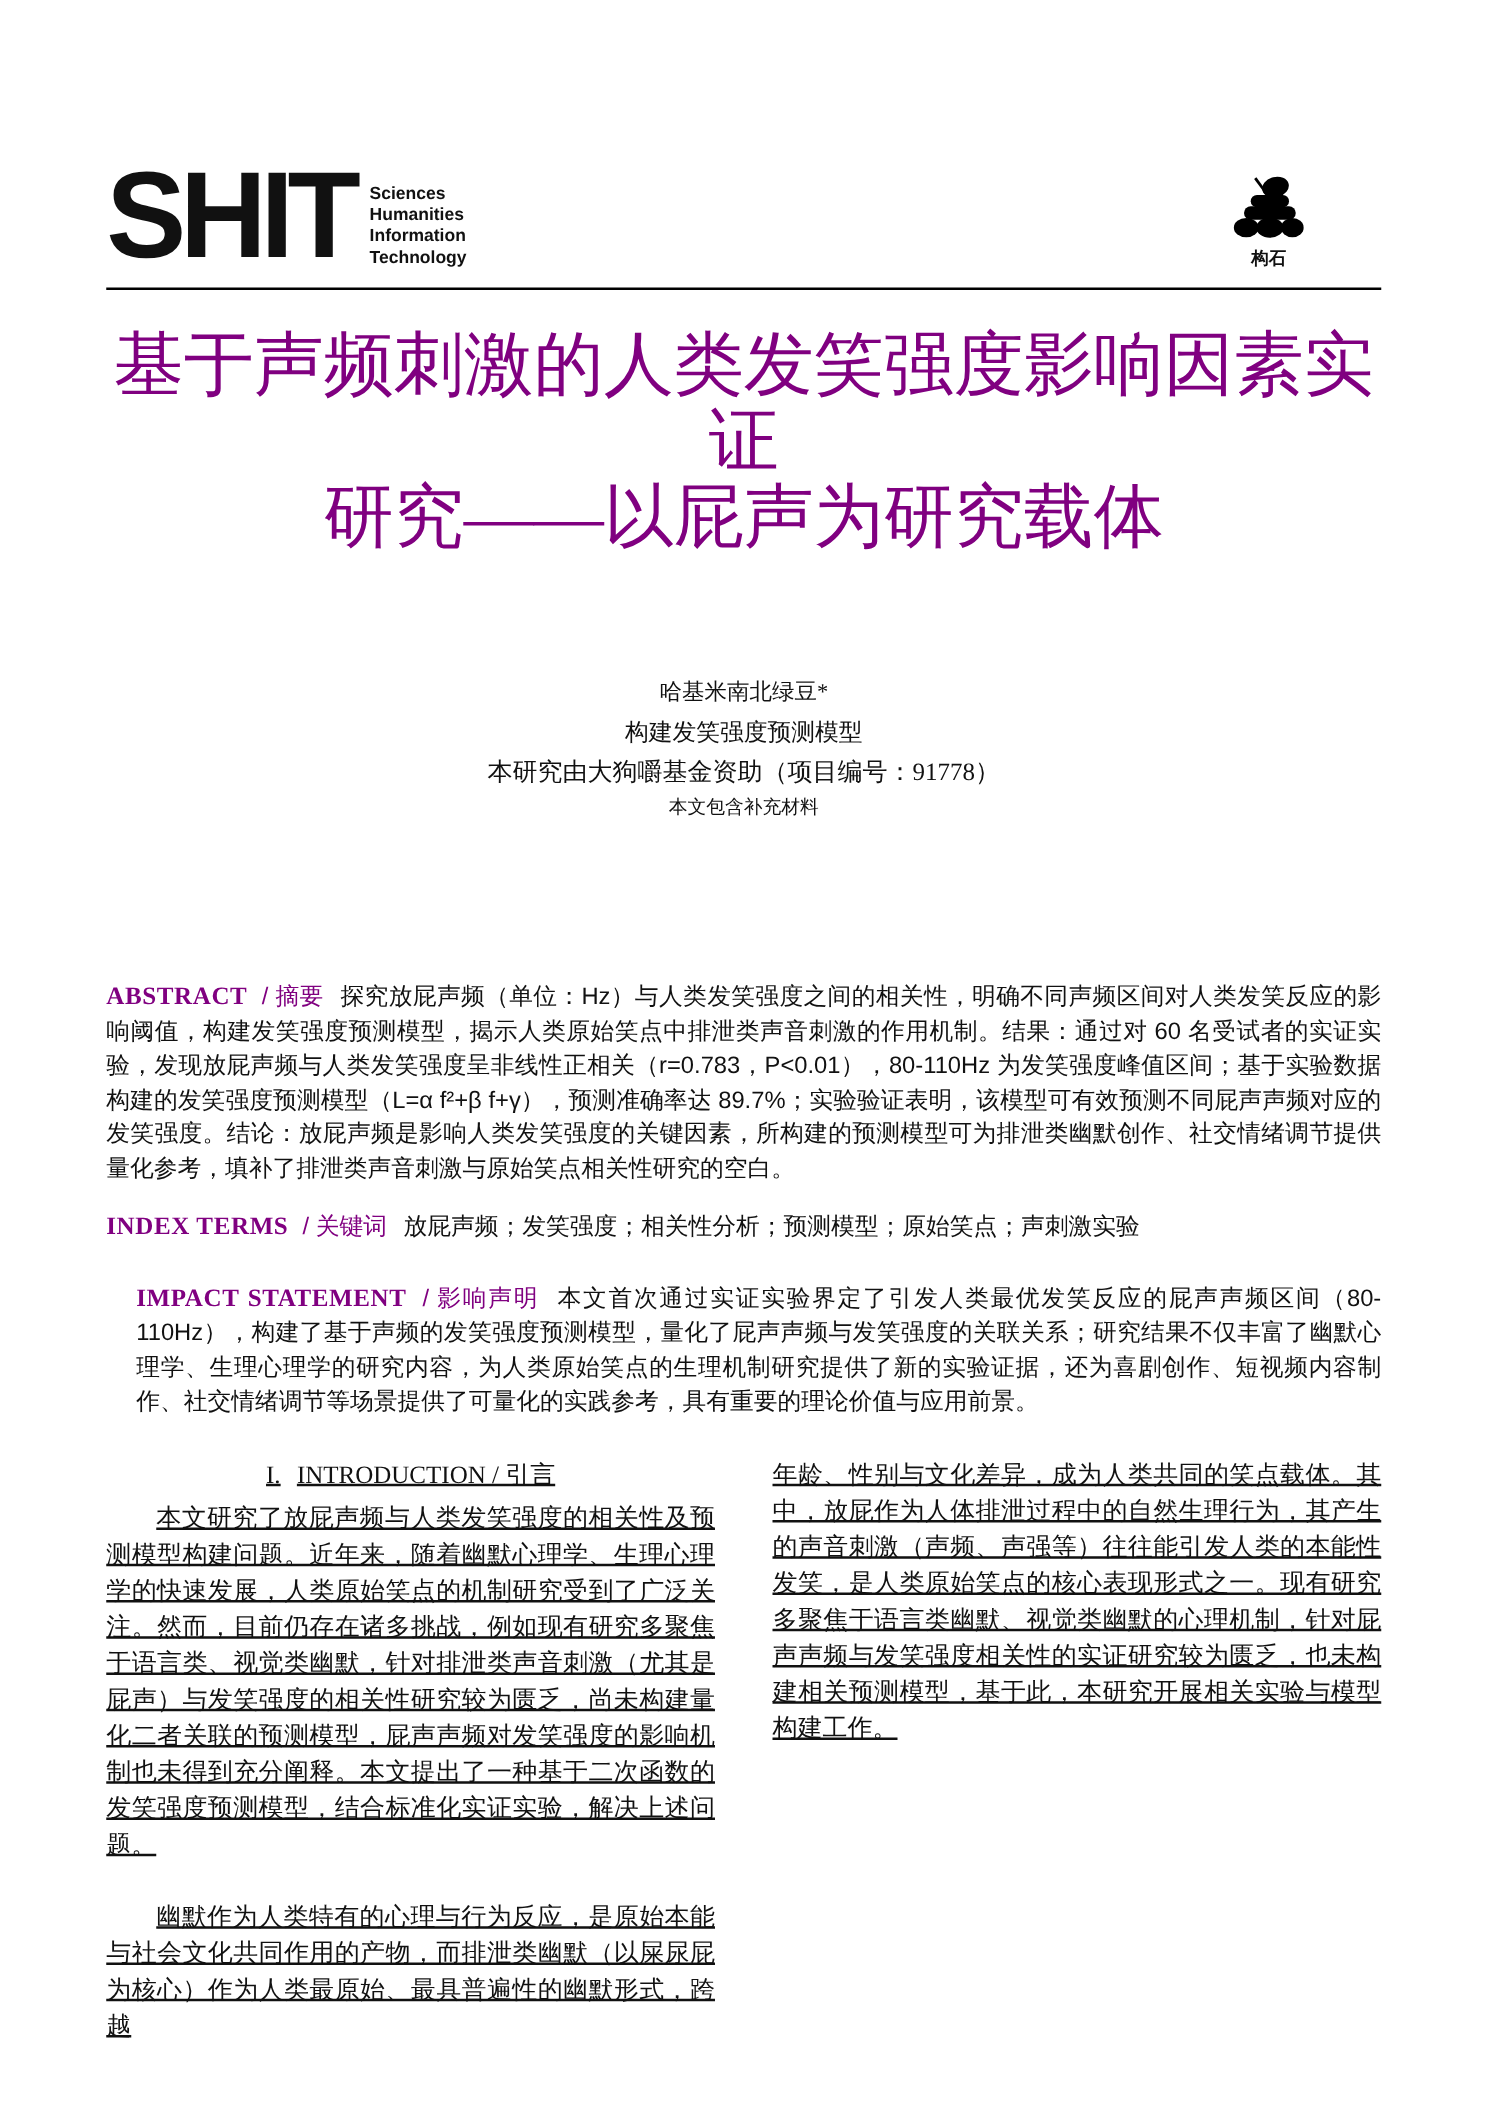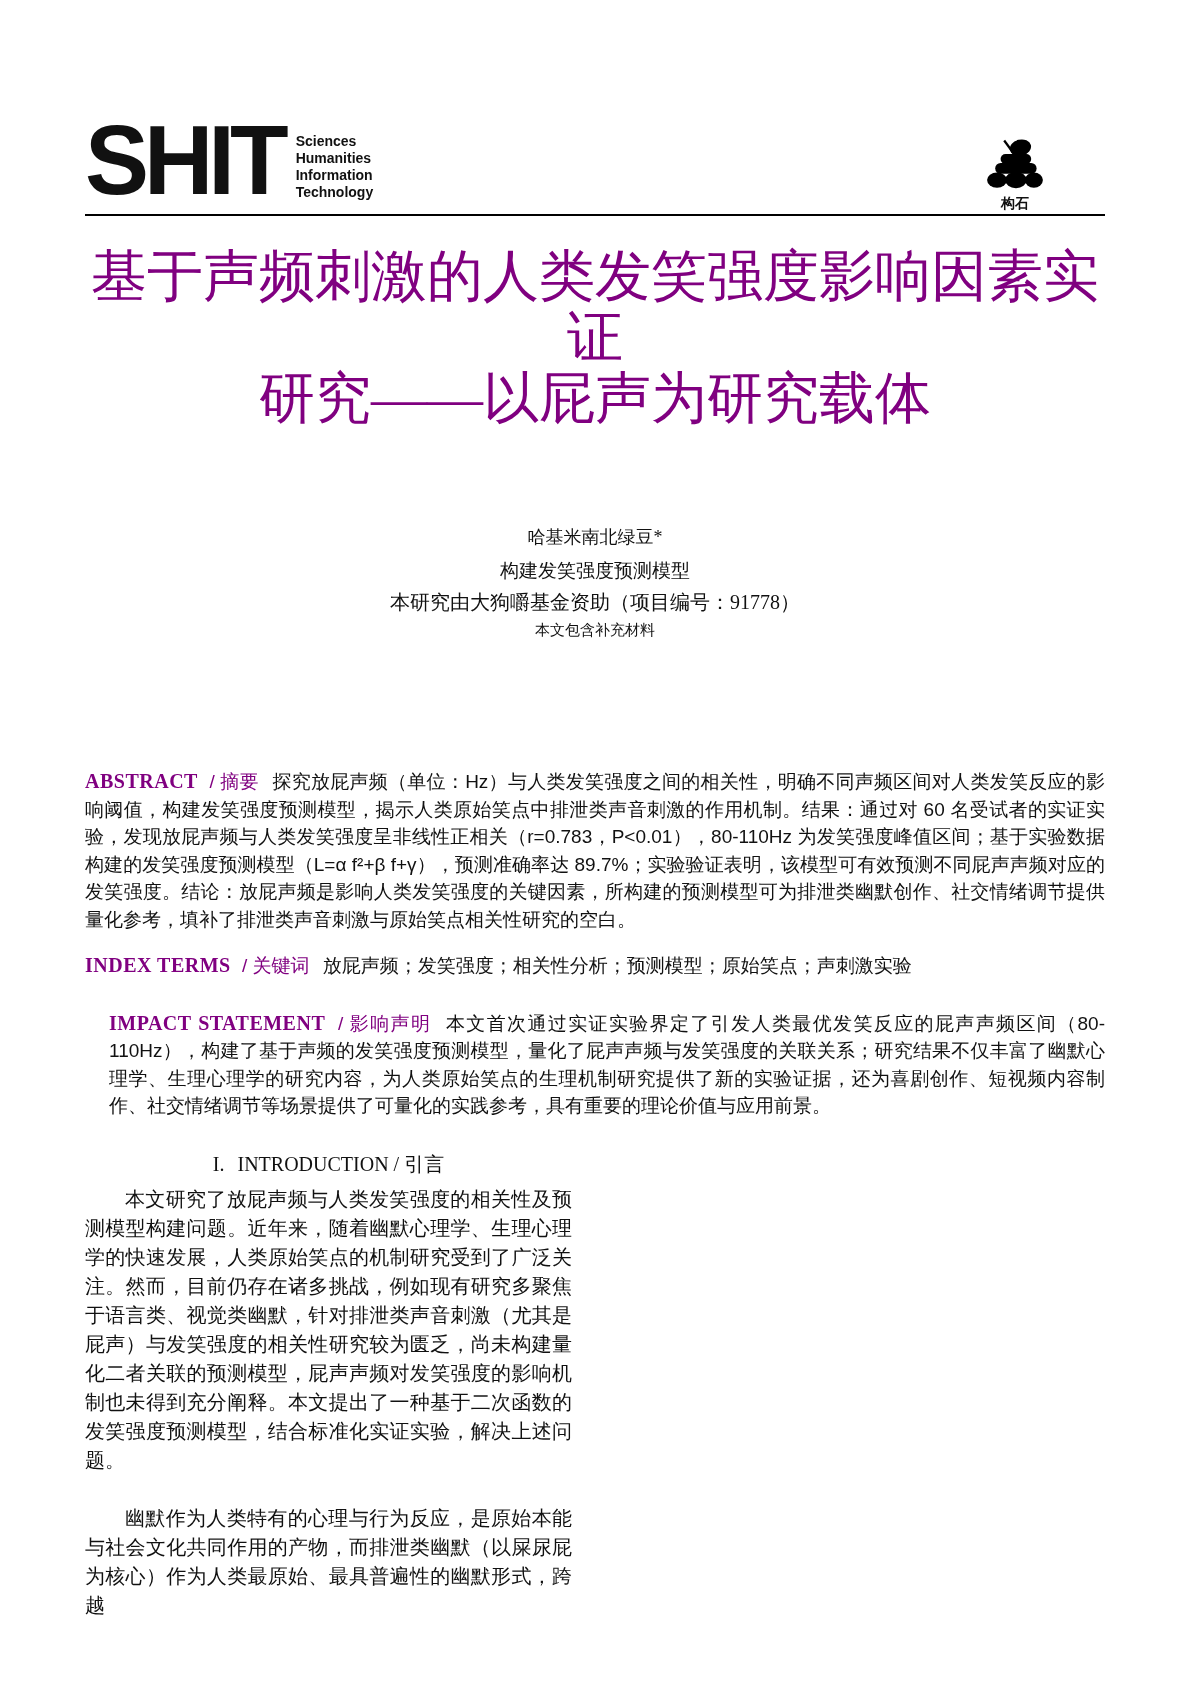--- a/index.html
+++ b/index.html
@@ -8,22 +8,22 @@
   }
   html,body{margin:0;padding:0;background:#ffffff;}
   .page{
     width:1190px;height:1683px;box-sizing:border-box;
     padding:122px 85px 0 85px;background:#fff;color:var(--ink);
     font-family:"Liberation Serif","DejaVu Serif",serif;
     overflow:hidden;position:relative;
   }
   
   .masthead{
-    display:flex;justify-content:space-between;align-items:flex-start;
-    border-bottom:2px solid #000;padding-bottom:0;height:92px;
+    display:flex;justify-content:space-between;align-items:flex-end;
+    border-bottom:2px solid #000;padding-bottom:16px;height:92px;
   }
   .brand{display:flex;align-items:flex-start;gap:12px;}
   .brand-acronym{
     font-family:"Liberation Sans","DejaVu Sans",sans-serif;
     font-weight:bold;font-size:96px;line-height:76px;letter-spacing:-5px;
     transform:scaleY(1.02);
   }
   .brand-words{
     font-family:"Liberation Sans","DejaVu Sans",sans-serif;
     font-weight:bold;font-size:14px;line-height:17px;padding-top:11px;
@@ -55,21 +55,21 @@
   .abstract-block{margin-top:128px;}
   .terms-block{margin-top:3px;}
   .impact-block{margin-top:30px;margin-left:24px;}
   .lbl-en{
     font-family:"Liberation Serif","DejaVu Serif",serif;
     font-weight:bold;color:var(--accent-purple);font-size:20px;
     margin-right:6px;letter-spacing:.5px;
   }
   .lbl-zh{color:var(--accent-purple);margin-right:8px;}
   
-  .columns{display:flex;gap:46px;margin-top:30px;}
+  .columns{display:flex;gap:46px;margin-top:30px;text-decoration:underline;}
   .col{
     width:493px;font-size:20px;line-height:29px;text-align:justify;
   }
   .col p{margin:0 0 29px 0;}
   .indent{text-indent:2em;}
   .intro-heading{
     text-align:center;font-size:20px;line-height:29px;margin:0 0 6px 0;
     font-weight:normal;
   }
   .intro-heading .numeral{margin-right:13px;}
@@ -139,16 +139,17 @@
 
   <div class="columns">
     <div class="col">
       <h2 class="intro-heading">
         <span class="numeral">I.</span><span>INTRODUCTION / 引言</span>
       </h2>
       <p class="indent">本文研究了放屁声频与人类发笑强度的相关性及预测模型构建问题。近年来，随着幽默心理学、生理心理学的快速发展，人类原始笑点的机制研究受到了广泛关注。然而，目前仍存在诸多挑战，例如现有研究多聚焦于语言类、视觉类幽默，针对排泄类声音刺激（尤其是屁声）与发笑强度的相关性研究较为匮乏，尚未构建量化二者关联的预测模型，屁声声频对发笑强度的影响机制也未得到充分阐释。本文提出了一种基于二次函数的发笑强度预测模型，结合标准化实证实验，解决上述问题。</p>
       <p class="indent">幽默作为人类特有的心理与行为反应，是原始本能与社会文化共同作用的产物，而排泄类幽默（以屎尿屁为核心）作为人类最原始、最具普遍性的幽默形式，跨越</p>
     </div>
     <div class="col">
+      <p>年龄、性别与文化差异，成为人类共同的笑点载体。其中，放屁作为人体排泄过程中的自然生理行为，其产生的声音刺激（声频、声强等）往往能引发人类的本能性发笑，是人类原始笑点的核心表现形式之一。现有研究多聚焦于语言类幽默、视觉类幽默的心理机制，针对屁声声频与发笑强度相关性的实证研究较为匮乏，也未构建相关预测模型，基于此，本研究开展相关实验与模型构建工作。</p>
     </div>
   </div>
 
 </div>
 
 </body></html>

